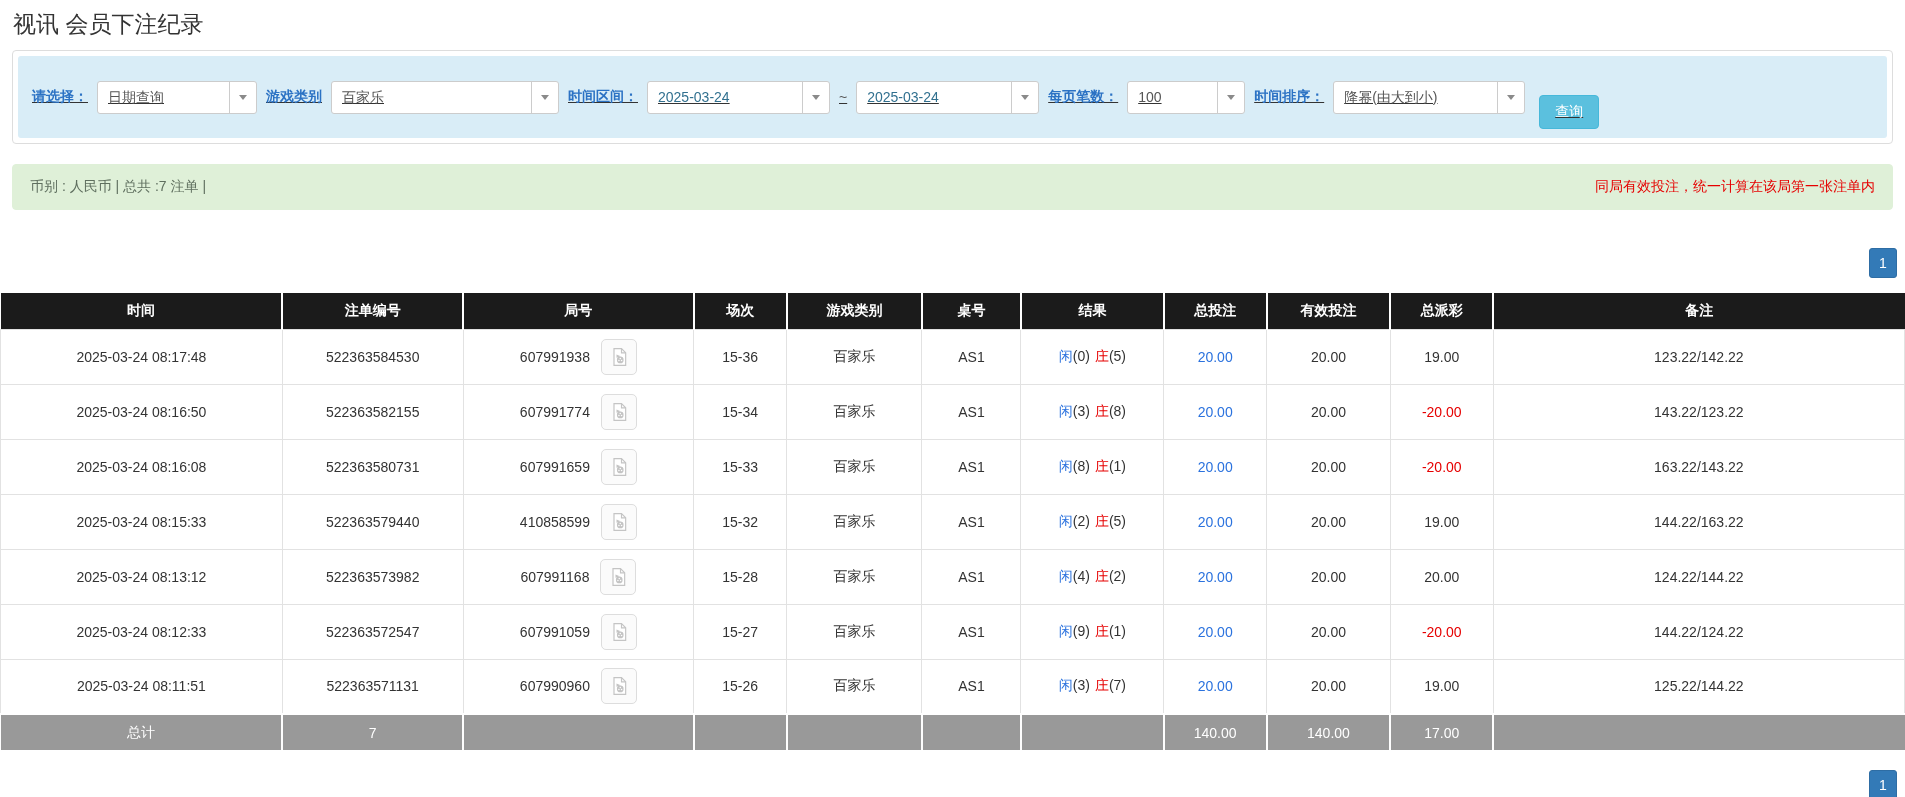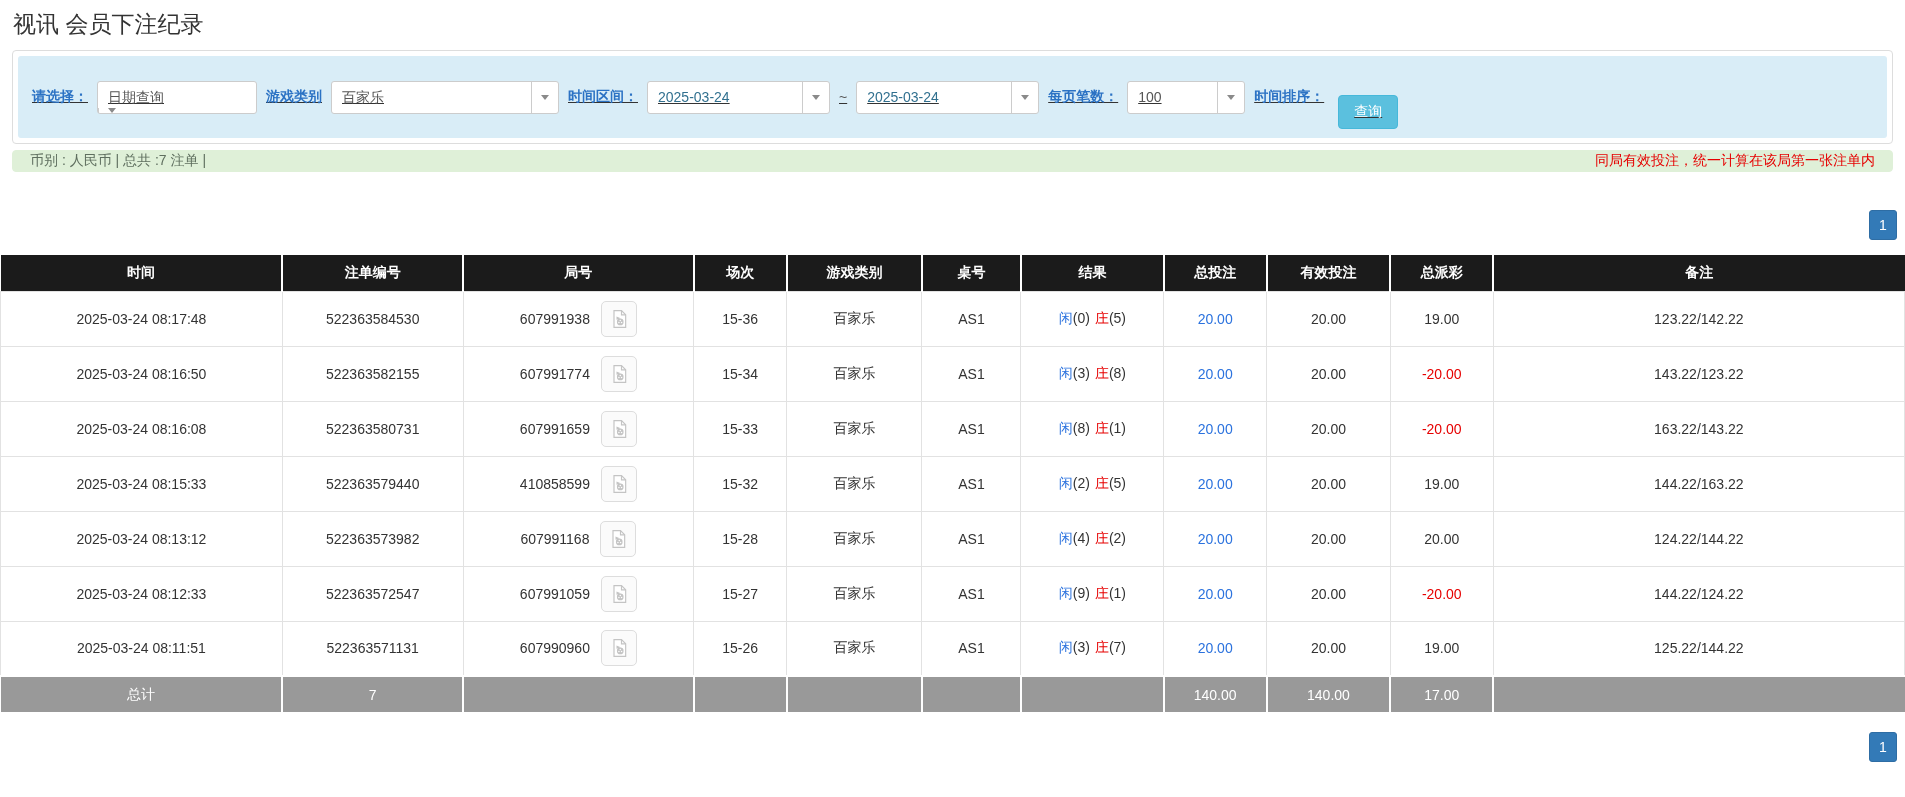--- a/index.html
+++ b/index.html
@@ -32,31 +32,31 @@
   .sel .val.datev { color:#31708f; }
   .sel .caret-box {
     width:27px; border-left:1px solid #ccc;
     display:flex; align-items:center; justify-content:center;
   }
   .caret {
     width:0; height:0;
     border-left:4px solid transparent; border-right:4px solid transparent;
     border-top:5px solid #8a8a8a;
   }
-  .w-select { width:160px;flex-direction:column; } .w-game { width:228px; }
+  .w-select { width:160px; } .w-game { width:228px; }
   .w-date { width:183px; } .w-size { width:118px; } .w-sort { width:192px; }
   .query-btn {
     background:#5bc0de; border:1px solid #46b8da; color:#fff;
     border-radius:4px; font-size:14px; height:34px; padding:0 15px;
     margin-left:5px; cursor:pointer; font-family:inherit;margin-top:30px;
   }
   
   .info-bar {
-    margin:6px 12px; background:#dff0d8; border:1px solid #dff0d8;
-    border-radius:4px; padding:1px 17px;
+    margin:20px 12px; background:#dff0d8; border:1px solid #dff0d8;
+    border-radius:4px; padding:13px 17px;
     display:flex; justify-content:space-between; align-items:center;
   }
   .info-left { color:#5f6f5f; }
   .info-right { color:#e60000; }
   
   .pagination { display:flex; justify-content:flex-end; margin:0 8px; }
   .pagination.top { margin-top:38px; margin-bottom:15px; }
   .pagination.bottom { margin-top:20px; margin-bottom:8px; }
   .page-btn {
     background:#337ab7; border:1px solid #2e6da4; color:#fff;
@@ -133,20 +133,26 @@
 
     <span class="f-label">每页笔数：</span>
     <div class="sel w-size">
       <span class="val">100</span>
       <span class="caret-box">
           <span class="caret"></span>
         </span>
     </div>
 
     <span class="f-label">时间排序：</span>
+    <div class="sel w-sort">
+      <span class="val">降幂(由大到小)</span>
+      <span class="caret-box">
+          <span class="caret"></span>
+        </span>
+    </div>
 
     <button class="query-btn">查询</button>
   </div>
 </div>
 
 <div class="info-bar">
   <span class="info-left">币别 : 人民币 | 总共 :7 注单 |</span>
   <span class="info-right">同局有效投注，统一计算在该局第一张注单内</span>
 </div>
 

